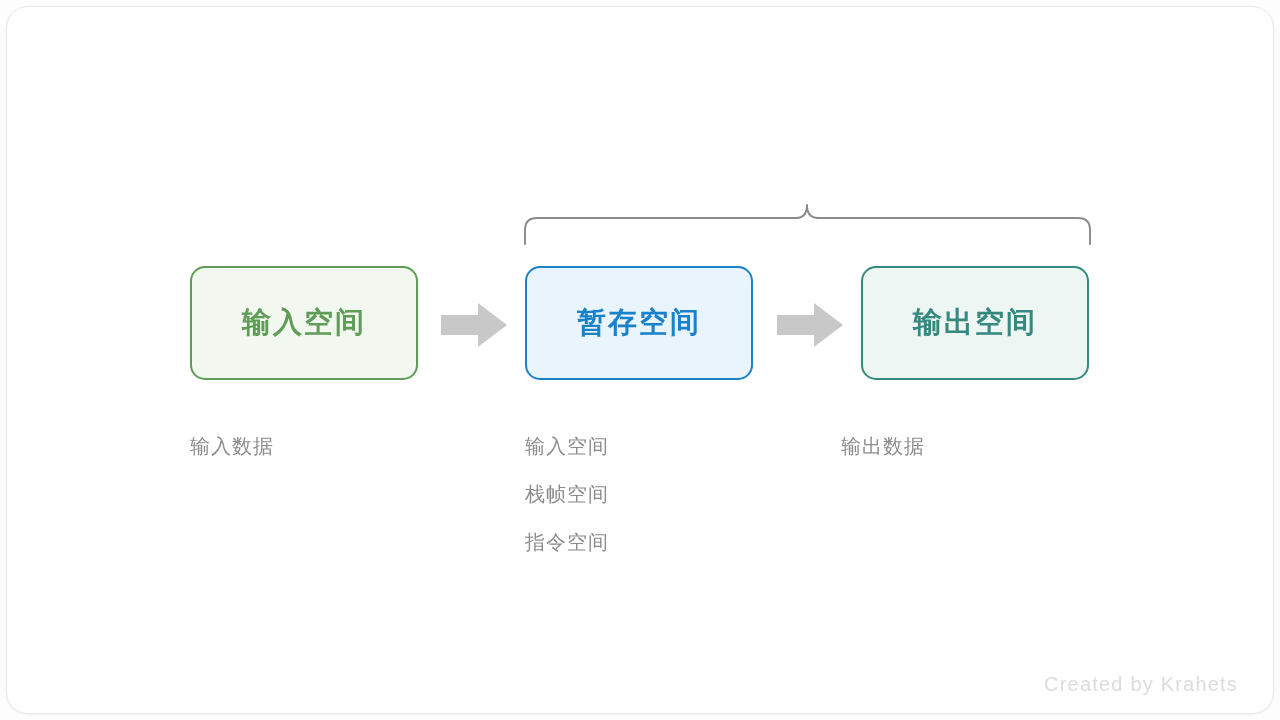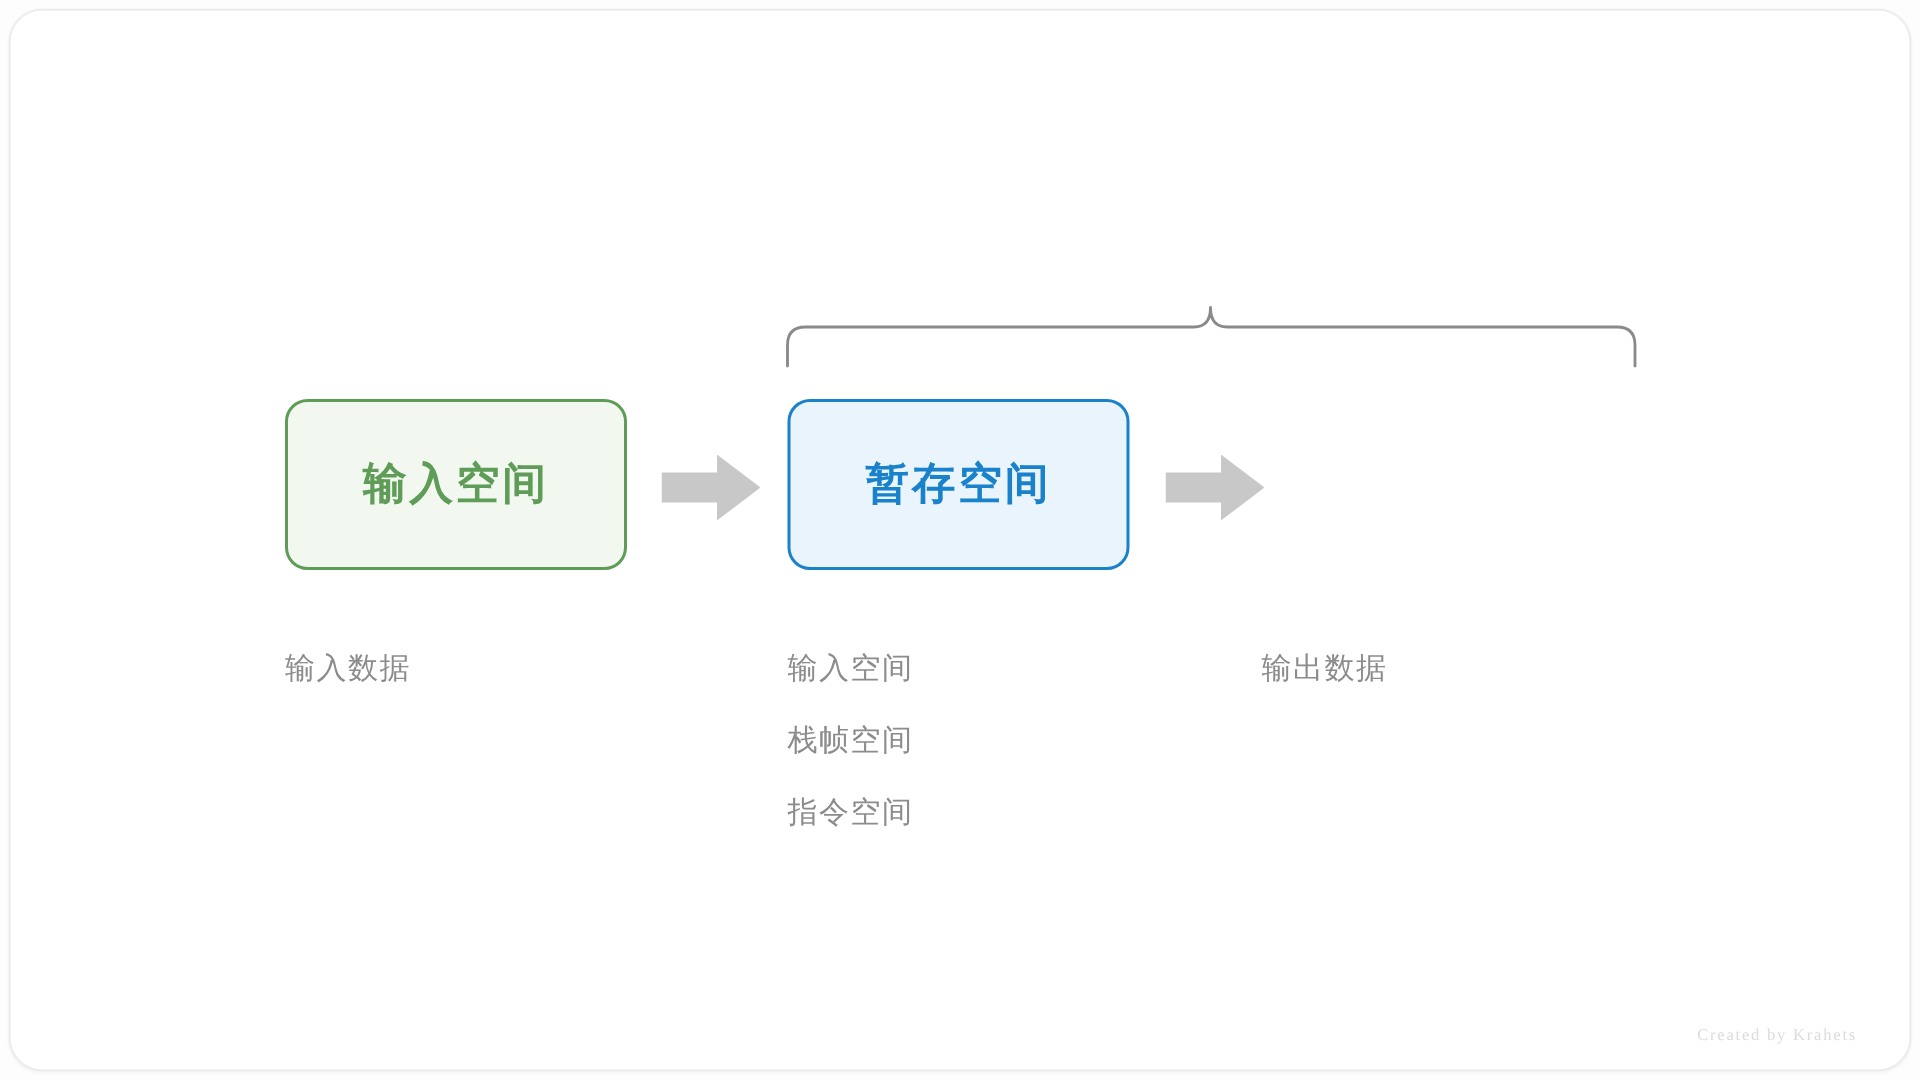--- a/index.html
+++ b/index.html
@@ -134,22 +134,22 @@
   .col-1 { left: 190px; }
   .col-2 { left: 525px; }
   .col-3 { left: 841px; }
 
   
   .credit {
     position: absolute;
     right: 42px;
     bottom: 24px;
     color: #dcdcdc;
-    font-family: Liberation Serif, serif;
-    font-size: 11px;
+    font-family: Liberation Sans, sans-serif;
+    font-size: 20px;
     letter-spacing: 1.2px;
   }
 </style>
 </head>
 <body>
 
 <div class="canvas">
   <div class="card"></div>
 
 
@@ -168,20 +168,23 @@
   </div>
 
   <div class="box box-input">
     <span>输入空间</span>
   </div>
 
   <div class="box box-temp">
     <span>暂存空间</span>
   </div>
 
+  <div class="box box-output">
+    <span>输出空间</span>
+  </div>
 
   <div class="arrow arrow-1">
     <svg width="66" height="44" viewBox="0 0 66 44">
       <path d="M 0 12 L 37 12 L 37 0 L 66 22 L 37 44 L 37 32 L 0 32 Z" fill="#c8c8c8"></path>
     </svg>
   </div>
 
   <div class="arrow arrow-2">
     <svg width="66" height="44" viewBox="0 0 66 44">
       <path d="M 0 12 L 37 12 L 37 0 L 66 22 L 37 44 L 37 32 L 0 32 Z" fill="#c8c8c8"></path>

